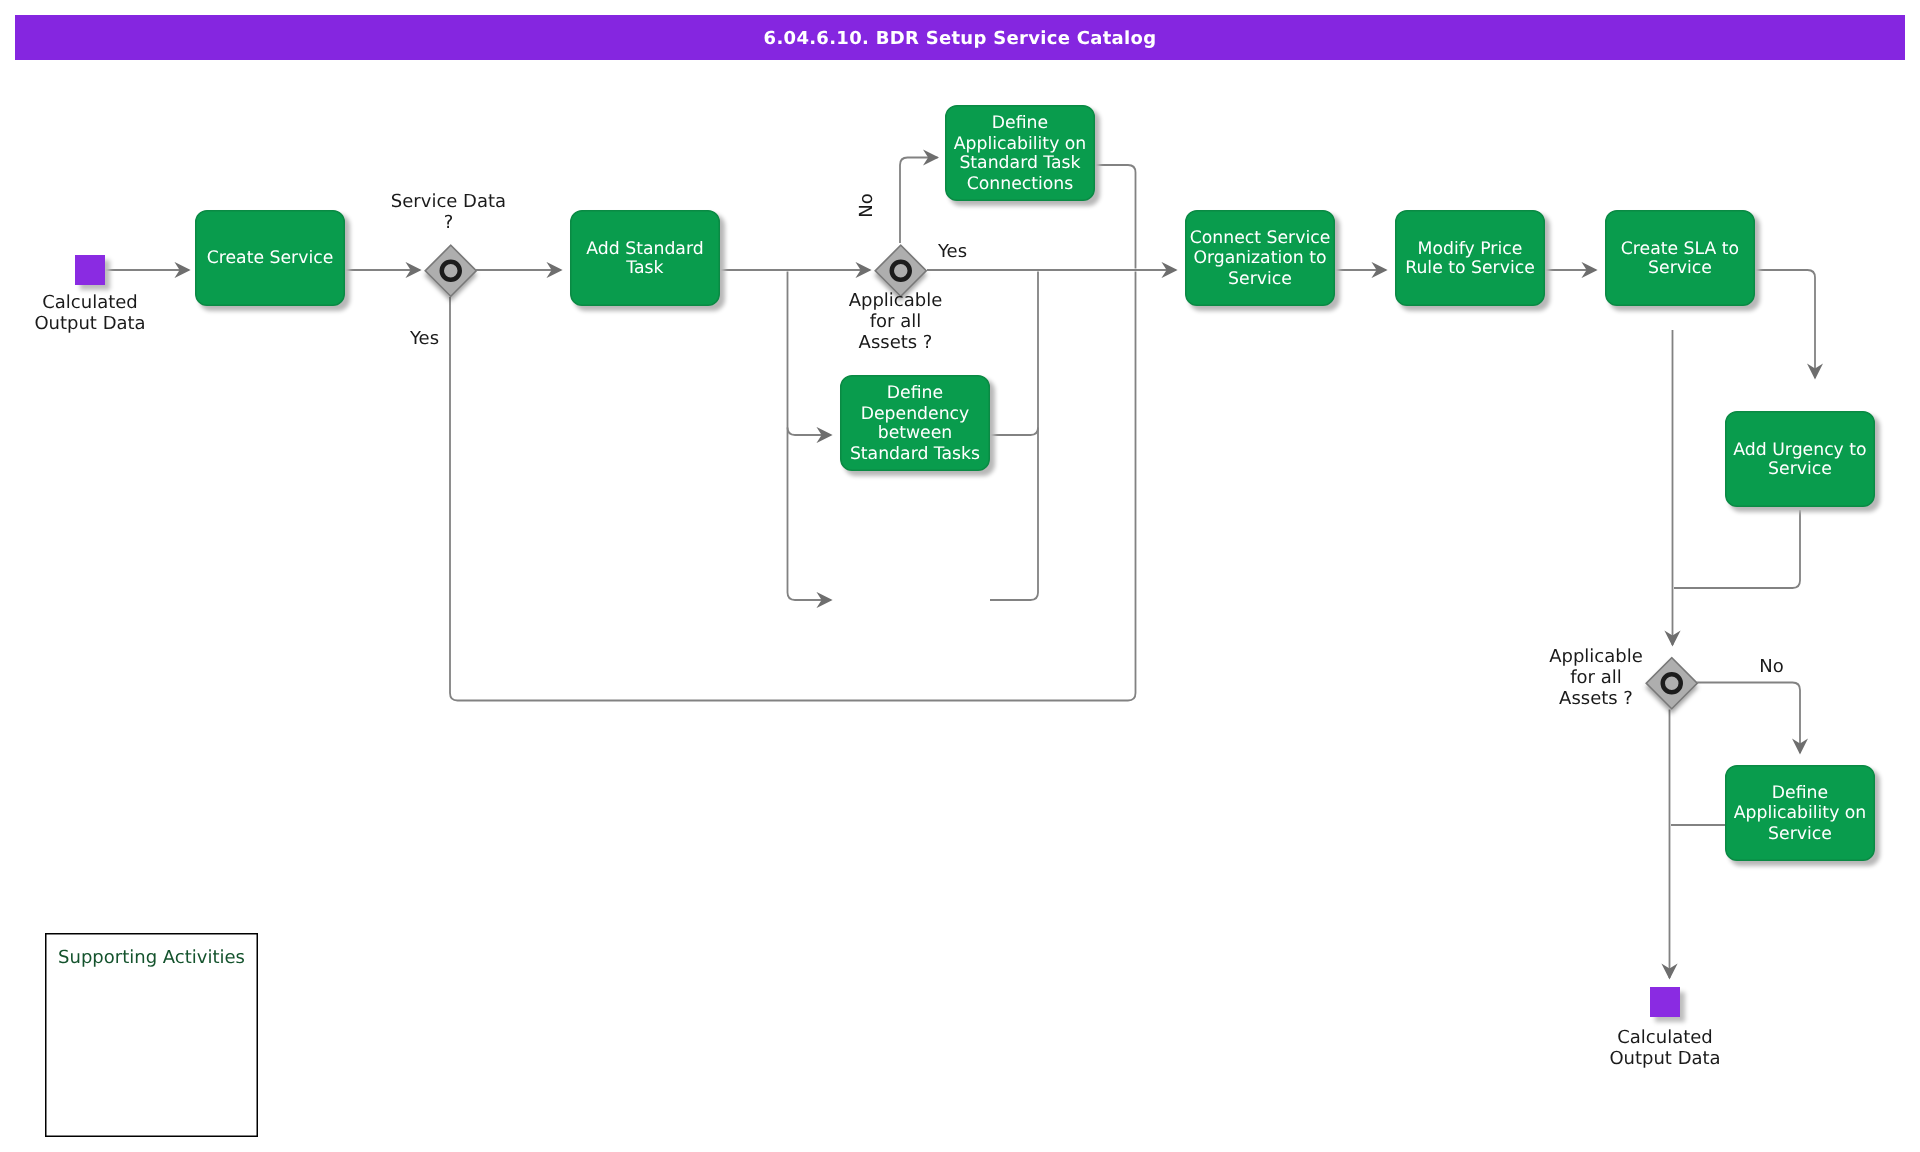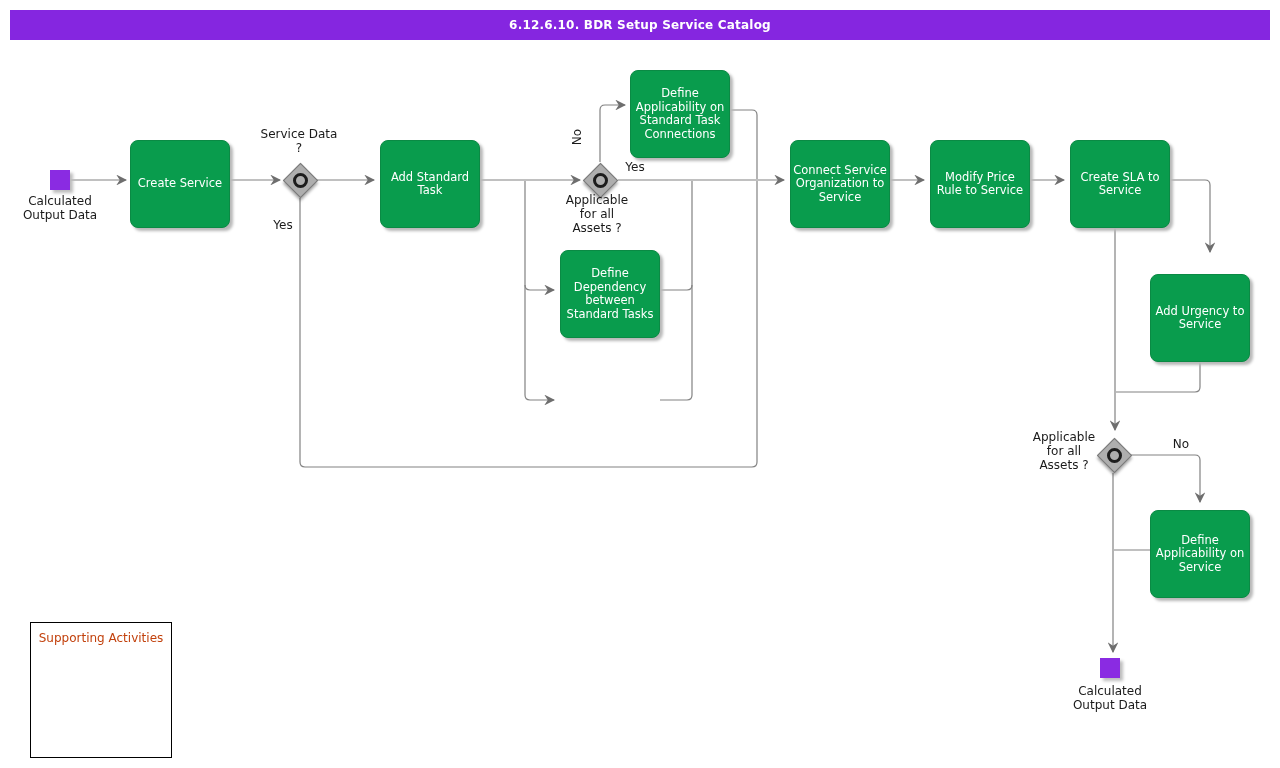--- a/index.html
+++ b/index.html
@@ -9,21 +9,21 @@
   }
   .titlebar{
     position:absolute;left:10px;top:10px;width:1260px;height:30px;
     background:var(--title-bar,#8526e0);
     display:flex;align-items:center;justify-content:center;
     color:#ffffff;font-size:12px;font-weight:bold;letter-spacing:.2px;
   }
   svg.wires{position:absolute;left:0;top:0;pointer-events:none;}
   .edge{fill:none;stroke:var(--connector-gray,#828282);stroke-width:1.2;}
   .node{
-    position:absolute;width:100px;height:88px;box-sizing:border-box;
+    position:absolute;width:100px;height:64px;box-sizing:border-box;
     background:var(--activity-green,#099c4d);
     border:1px solid #0a8a44;border-radius:8px;
     box-shadow:3px 3px 3px #b8b8b8;
     display:flex;align-items:center;justify-content:center;text-align:center;
     color:#ffffff;font-size:11.5px;line-height:13.5px;white-space:pre-line;
     padding:0;
   }
   .event-square{
     position:absolute;width:20px;height:20px;
     background:var(--event-purple,#8a2be2);
@@ -44,21 +44,21 @@
   .diamond .ring{
     position:absolute;left:10.5px;top:10.5px;width:15px;height:15px;
     box-sizing:border-box;border:3.5px solid #1c1c1c;border-radius:50%;
   }
   .frame{
     position:absolute;left:30px;top:622px;width:142px;height:136px;
     box-sizing:border-box;border:1px solid #000000;background:#ffffff;
   }
   .frame-title{
     position:absolute;left:30px;top:631px;width:142px;
-    text-align:center;color:#c2410c;font-size:12px;
+    text-align:center;color:#14532d;font-size:12px;
   }
 </style>
 </head>
 <body>
 
 <div class="canvas">
 
   <svg class="wires" width="1280" height="768">
     <defs>
       <marker id="arrow" viewBox="0 0 10 10" refX="9" refY="5" markerWidth="9" markerHeight="9" orient="auto">
@@ -81,21 +81,21 @@
     <path class="edge" d="M 1030 180 H 1064" marker-end="url(#arrow)"></path>
     <path class="edge" d="M 1170 180 H 1205 Q 1210 180 1210 185 V 252" marker-end="url(#arrow)"></path>
     <path class="edge" d="M 1115 220 V 430" marker-end="url(#arrow)"></path>
     <path class="edge" d="M 1200 340 V 387 Q 1200 392 1195 392 H 1116"></path>
     <path class="edge" d="M 1131 455 H 1195 Q 1200 455 1200 460 V 502" marker-end="url(#arrow)"></path>
     <path class="edge" d="M 1113 473 V 652" marker-end="url(#arrow)"></path>
     <path class="edge" d="M 1150 550 H 1114"></path>
   </svg>
 
   <div class="titlebar">
-    <span>6.12.6.10. BDR Setup Service Catalog</span>
+    <span>6.04.6.10. BDR Setup Service Catalog</span>
   </div>
 
   <div class="event-square" style="left:50px;top:170px"></div>
   <div class="lbl" style="left:10px;top:194px;width:100px">Calculated
 Output Data</div>
 
   <div class="node" style="left:380px;top:140px">Add Standard
 Task</div>
   <div class="node" style="left:130px;top:140px">Create Service</div>
   <div class="node" style="left:630px;top:70px">Define

